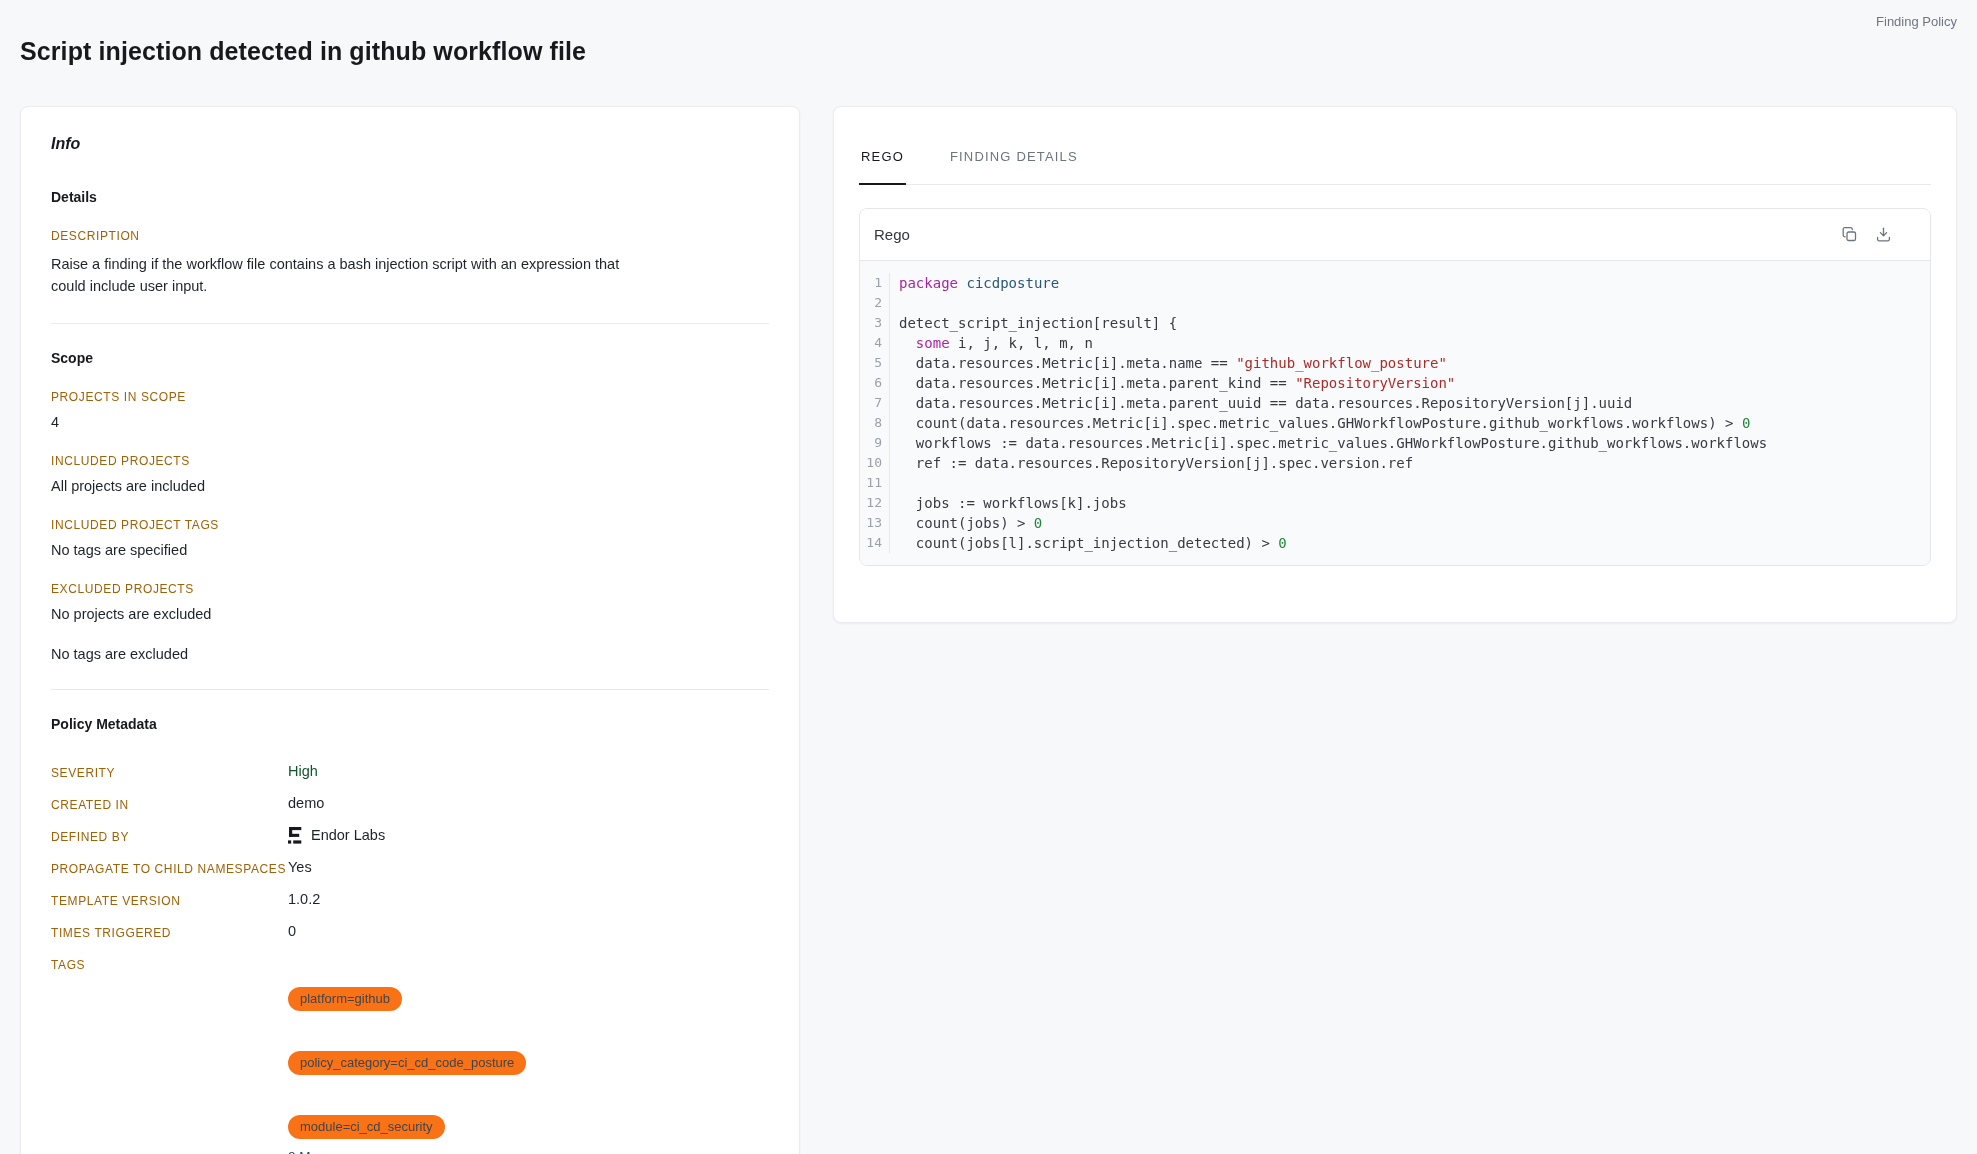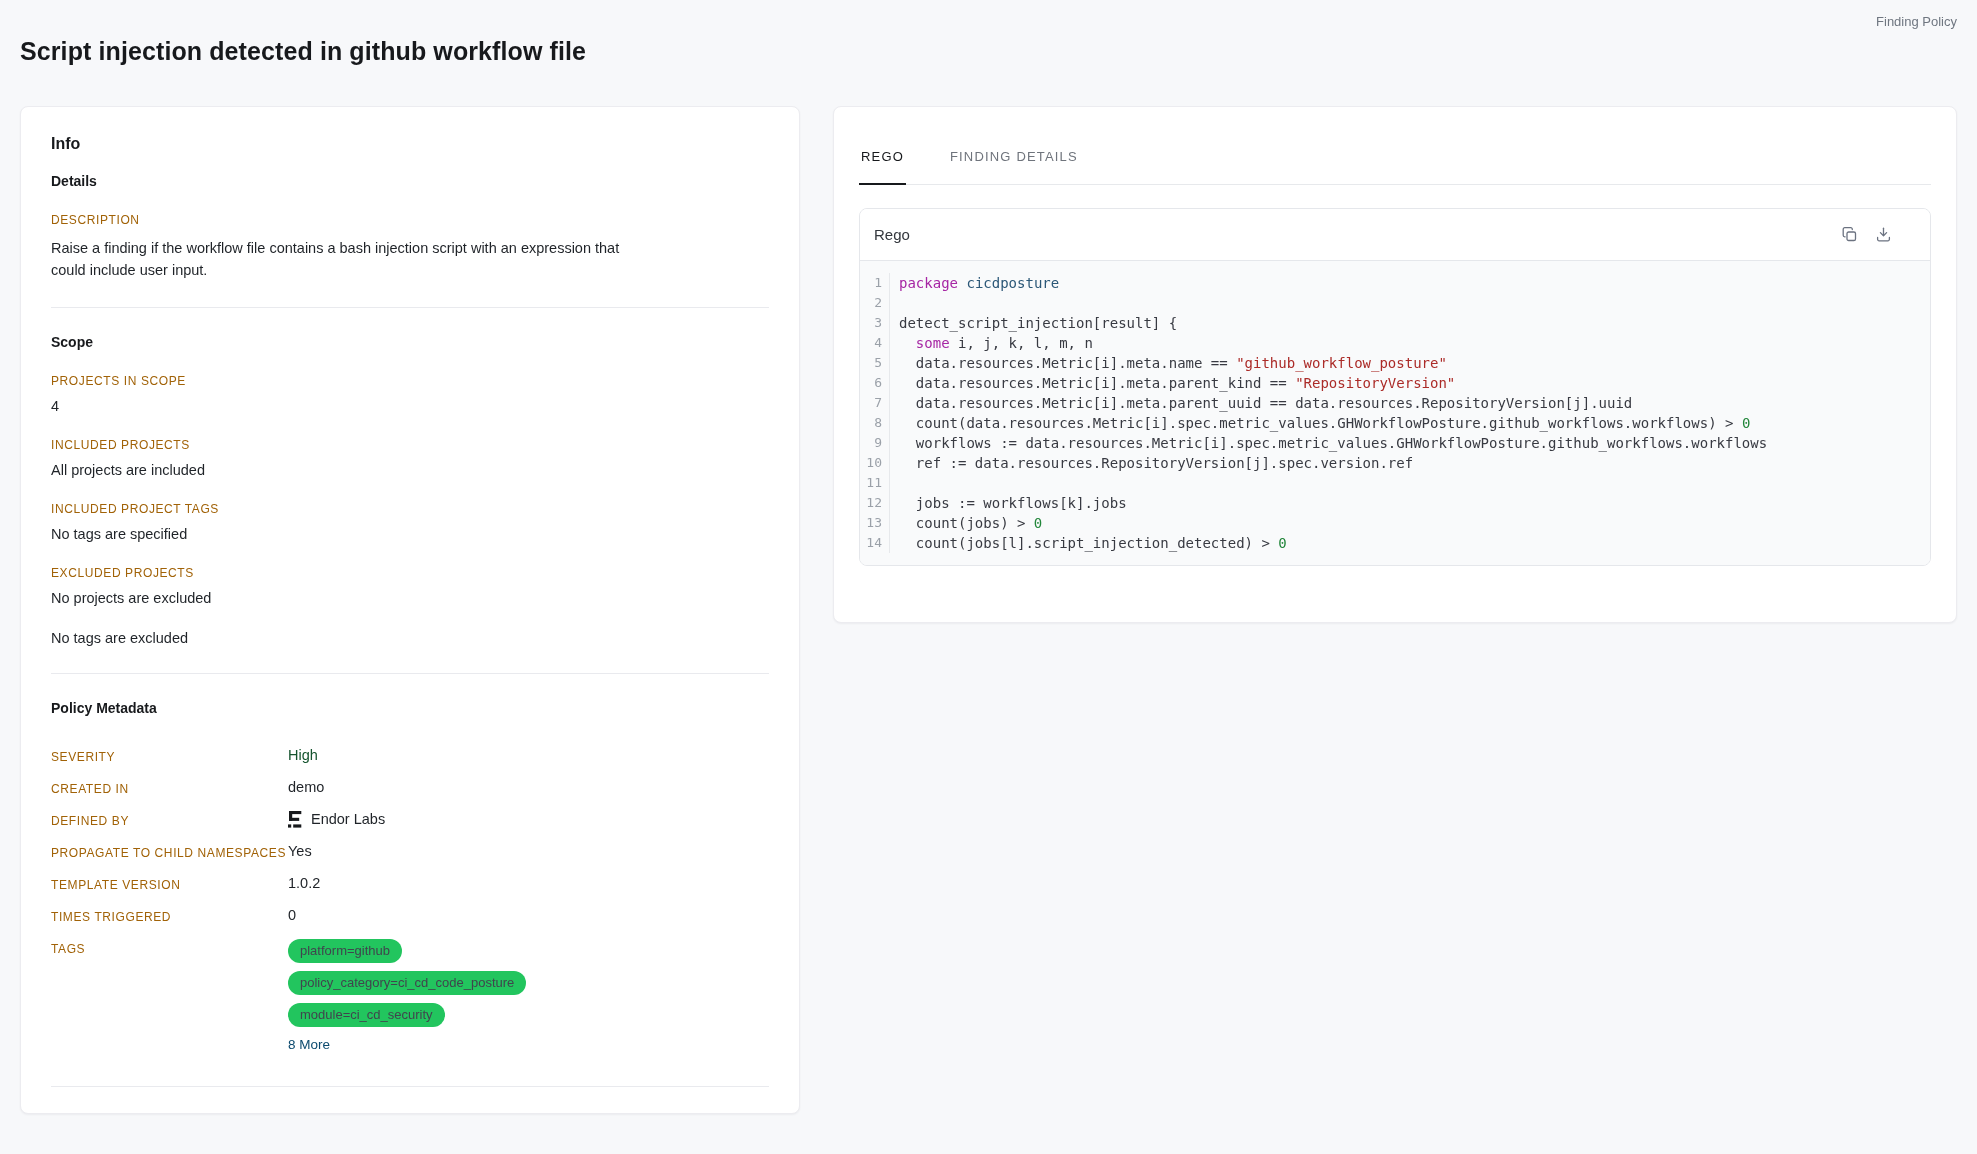--- a/index.html
+++ b/index.html
@@ -17,21 +17,21 @@
 
   .card {
     background:#ffffff;
     border:1px solid #ececf0;
     border-radius:8px;
     box-shadow:0 1px 2px rgba(16,24,40,.05);
   }
 
   
   .info-card { width:780px; padding:28px 30px 26px 30px; flex:none; }
-  .h-info { font-size:16px; font-weight:600; color:#17191c; margin-bottom:20px; }
+  .h-info { font-size:16px; font-weight:600; color:#17191c; margin-bottom:36px;font-style:italic; }
   .h-section { font-size:14px; font-weight:600; color:#17191c; margin-bottom:24px;margin-top:20px; }
   .divider { border:none; border-top:1px solid #e9eaee; margin:26px 0; }
   .divider.bottom { margin-bottom:0; }
 
   .field { margin-bottom:23px; }
   .field:last-child { margin-bottom:0; }
   .label {
     font-size:12px; color:#a16207; letter-spacing:.05em;
     text-transform:uppercase; line-height:15px; margin-bottom:9px;
   }
@@ -40,22 +40,22 @@
 
   .meta-row { display:grid; grid-template-columns:237px 1fr; padding:7px 0; align-items:start; }
   .meta-row .label { margin-bottom:0; line-height:16px; padding-top:2px; }
   .meta-row .value { line-height:17px; }
   .value.sev-high { color:#14532d; }
   .logo-value { display:flex; align-items:center; gap:8px; }
   .logo-value svg { display:block; }
 
   .chips { display:flex; flex-wrap:wrap; gap:8px 10px; max-width:330px; }
   .chip {
-    background:#22c55e; color:#40454d; font-size:13px; line-height:16px;
-    padding:4px 12px; border-radius:13px; white-space:nowrap;
+    background:#f97316; color:#40454d; font-size:13px; line-height:16px;
+    padding:4px 12px; border-radius:13px; white-space:nowrap;margin-top:32px;
   }
   .more-link { display:inline-block; margin-top:10px; font-size:13.5px; color:#0c4a6e; cursor:pointer; text-decoration:none; }
   .tags-row { margin-bottom:26px; }
 
   
   .rego-panel { flex:1 1 auto; padding:42px 25px 56px 25px; }
   .tabs { display:flex; gap:42px; border-bottom:1px solid #e7e9ec; }
   .tab {
     font-size:13px; letter-spacing:.09em; font-weight:500; color:#6f747c;
     padding:0 2px 19px 2px; cursor:pointer; text-transform:uppercase;

